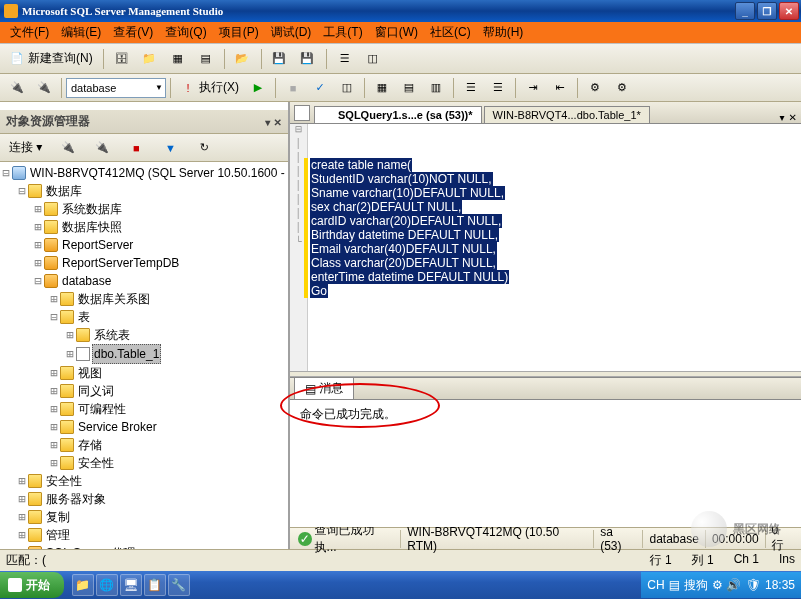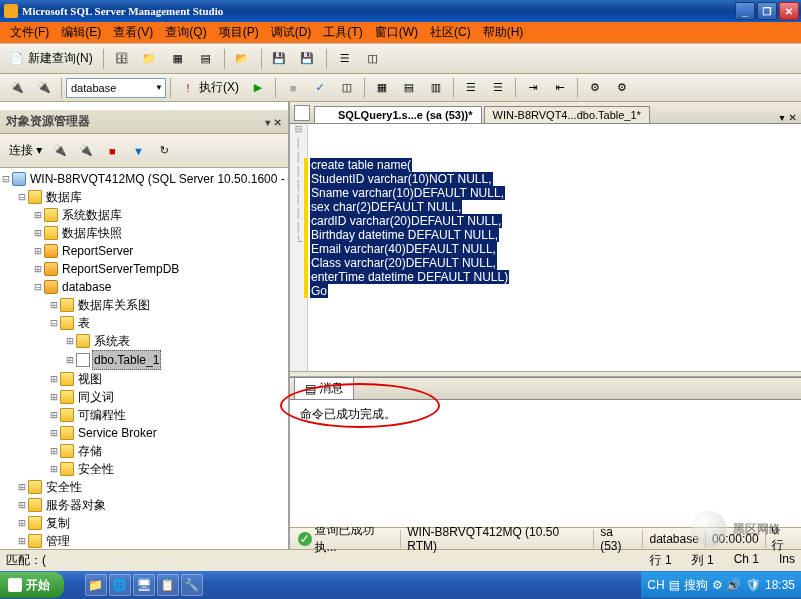--- a/index.html
+++ b/index.html
@@ -24,21 +24,21 @@
 .tb-sep { width: 1px; height: 20px; background: #b0a888; margin: 0 3px; }
 .tb-icon { width: 16px; height: 16px; display: inline-flex; align-items: center; justify-content: center; font-size: 11px; }
 .tb-combo { height: 20px; border: 1px solid #7f9db9; background: #fff; padding: 0 16px 0 4px; font-size: 11px; position: relative; display: inline-flex; align-items: center; min-width: 100px; }
 .tb-combo::after { content: "▼"; position: absolute; right: 2px; font-size: 8px; color: #000; }
 
 
 .main { display: flex; height: 447px; }
 .sidebar { width: 290px; border-right: 2px solid #a0a0a0; display: flex; flex-direction: column; background: #fff; }
 .sidebar-title { background: linear-gradient(to bottom,#e4e0d0,#d8d4c4); padding: 3px 6px; font-weight: bold; color: #444; border-bottom: 1px solid #b0a888; display: flex; justify-content: space-between; align-items: center; margin-top: 8px; }
 .sidebar-title .pin { cursor: pointer; font-size: 10px; }
-.sidebar-toolbar { background: linear-gradient(to bottom,#f4f2ea,#e2dfcf); padding: 2px 4px; border-bottom: 1px solid #b0a888; display: flex; align-items: center; gap: 0; height: 34px; }
+.sidebar-toolbar { background: linear-gradient(to bottom,#f4f2ea,#e2dfcf); padding: 2px 4px; border-bottom: 1px solid #b0a888; display: flex; align-items: center; gap: 8px; height: 28px; }
 .tree { flex: 1; overflow: auto; padding: 2px 0; background: #fff; }
 .tree-node { white-space: nowrap; line-height: 18px; display: flex; align-items: center; }
 .tree-node .exp { width: 12px; text-align: center; color: #888; font-family: monospace; cursor: pointer; }
 .tree-node .fold { display: inline-block; width: 14px; height: 14px; margin-right: 2px; }
 .tree-node .fold.yellow { background: linear-gradient(to bottom,#ffe680,#f5c030); border: 1px solid #c09020; border-radius: 1px; }
 .tree-node .fold.db { background: linear-gradient(to bottom,#ffd070,#f0a020); border-radius: 2px; border: 1px solid #c08010; }
 .tree-node .fold.srv { background: linear-gradient(to bottom,#d0e8ff,#80b0e0); border: 1px solid #5080b0; border-radius: 2px; }
 .tree-node .fold.tbl { background: #fff; border: 1px solid #888; }
 .tree-node .lbl { padding: 0 2px; cursor: pointer; }
 .tree-node .lbl.sel { background: #c0c0c0; border: 1px dotted #555; padding: 0 1px; }
@@ -71,21 +71,21 @@
 .red-circle { position: absolute; border: 2px solid #d00; border-radius: 50%; pointer-events: none; }
 
 .status-bar { height: 22px; background: linear-gradient(to bottom,#f8f5e8,#e8e4d4); border-top: 1px solid #b0a888; display: flex; align-items: center; padding: 0 2px; font-size: 11px; }
 .status-bar .cell { padding: 0 6px; border-right: 1px solid #c0baa0; height: 18px; display: flex; align-items: center; gap: 3px; }
 .status-bar .cell:last-child { border-right: none; }
 
 .prop-bar { height: 22px; background: #ece9d8; border-top: 1px solid #b0a888; display: flex; align-items: center; padding: 0 6px; }
 .prop-bar .right { margin-left: auto; display: flex; gap: 20px; }
 
 .taskbar { height: 28px; background: linear-gradient(to bottom,#3b77d3,#255ab3 40%,#1e4fa0); display: flex; align-items: center; color: #fff; font-size: 11px; }
-.start-btn { height: 26px; padding: 0 14px 0 8px; background: linear-gradient(to bottom,#5fbb5f,#2a8a2a); border-radius: 0 10px 10px 0; display: flex; align-items: center; gap: 4px; font-weight: bold; margin-right: 20px; cursor: pointer; justify-content: flex-end; }
+.start-btn { height: 26px; padding: 0 14px 0 8px; background: linear-gradient(to bottom,#5fbb5f,#2a8a2a); border-radius: 0 10px 10px 0; display: flex; align-items: center; gap: 4px; font-weight: bold; margin-right: 7px; cursor: pointer; justify-content: flex-end; }
 .task-item { width: 22px; height: 22px; background: rgba(255,255,255,0.15); border: 1px solid rgba(255,255,255,0.3); margin: 0 1px; display: flex; align-items: center; justify-content: center; cursor: pointer; border-radius: 2px; }
 .tray { margin-left: auto; background: linear-gradient(to bottom,#2b9deb,#1a7acc); height: 26px; padding: 0 6px; display: flex; align-items: center; gap: 4px; font-family: Tahoma; }
 .watermark { position: absolute; right: 20px; bottom: 52px; opacity: 0.5; display: flex; align-items: center; gap: 6px; color: #333; font-size: 22px; font-weight: bold; pointer-events: none; }
 .watermark .logo { width: 36px; height: 36px; background: radial-gradient(circle at 30% 30%, #fff, #bbb); border-radius: 50%; }
 </style>
 </head>
 <body>
 
 <div class="title-bar">
   <div class="icon"></div>

